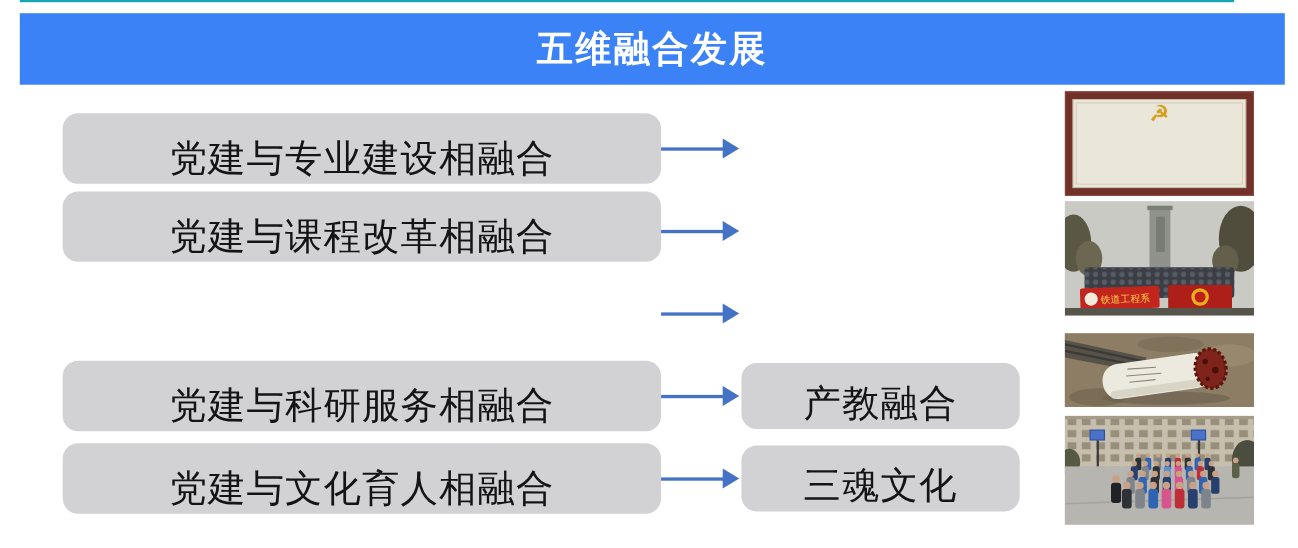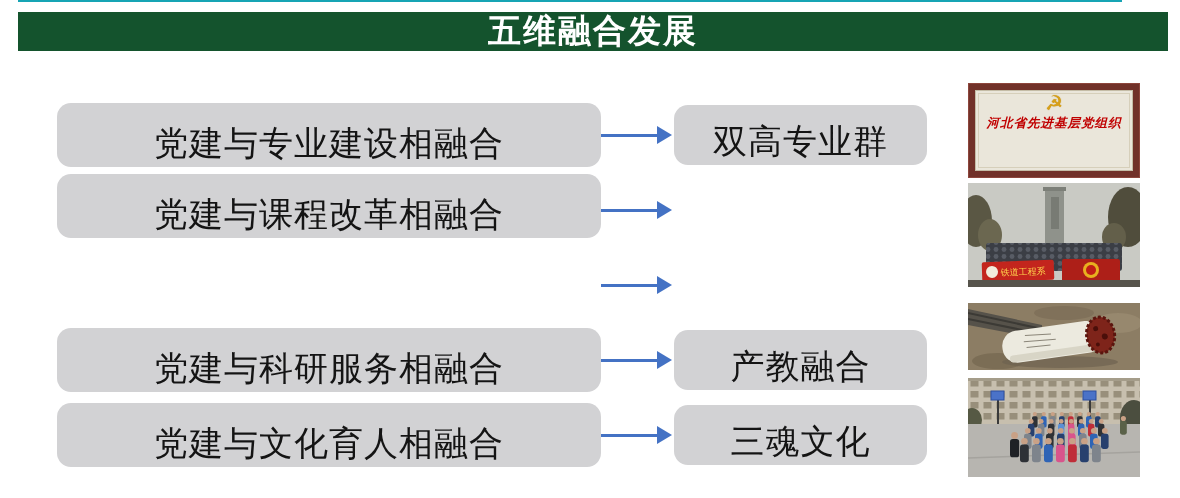--- a/index.html
+++ b/index.html
@@ -3,21 +3,21 @@
 <meta charset="utf-8">
 <style>
   html,body{margin:0;padding:0;background:#ffffff;}
   .stage{
     position:relative;width:1180px;height:498px;background:#ffffff;overflow:hidden;
     font-family:"DejaVu Sans","Liberation Sans",sans-serif;
   }
   
   .top-line{position:absolute;left:18px;top:0;width:1104px;height:2px;background:#17a4b4;}
   .header-bar{
-    position:absolute;left:18px;top:12px;width:1150px;height:39px;background:#14532d;
+    position:absolute;left:18px;top:12px;width:1150px;height:65px;background:#3b82f6;
     display:flex;align-items:center;justify-content:center;
   }
   .header-title{color:#ffffff;font-size:33px;font-weight:bold;letter-spacing:2px;}
   
   .box{position:absolute;background:#d2d2d4;border-radius:14px;display:flex;align-items:flex-end;justify-content:center;color:#141414;}
   .box-left{left:57px;width:544px;height:64px;font-size:34px;letter-spacing:1px;}
   .box-right{left:674px;width:253px;height:60px;font-size:34px;letter-spacing:1px;}
   .arrow{position:absolute;left:601px;width:71px;height:18px;}
   .arrow .shaft{position:absolute;left:0;right:12px;top:7.5px;height:3px;background:#4472c4;}
   .arrow .head{position:absolute;right:0;top:0;width:0;height:0;border-top:9px solid transparent;border-bottom:9px solid transparent;border-left:15px solid #4472c4;}
@@ -52,23 +52,20 @@
     <div class="header-title">五维融合发展</div>
   </div>
 
   <div class="box box-left r1l">
       <span>党建与专业建设相融合</span>
     </div>
   <div class="arrow a1">
       <span class="shaft"></span>
       <span class="head"></span>
     </div>
-  <div class="box box-right r1r">
-      <span>双高专业群</span>
-    </div>
 
   <div class="box box-left r2l">
       <span>党建与课程改革相融合</span>
     </div>
   <div class="arrow a2">
       <span class="shaft"></span>
       <span class="head"></span>
     </div>
 
   <div class="arrow a3">
@@ -94,21 +91,20 @@
       <span class="shaft"></span>
       <span class="head"></span>
     </div>
   <div class="box box-right r5r">
       <span>三魂文化</span>
     </div>
 
   <div class="photo plaque">
     <div class="plaque-inner">
       <div class="plaque-emblem">☭</div>
-      <div class="plaque-title">河北省先进基层党组织</div>
     </div>
   </div>
 
   <div class="photo monument">
     <svg width="172" height="104" viewBox="0 0 172 104">
       <defs>
         <pattern id="heads" width="8" height="7" patternUnits="userSpaceOnUse">
           <circle cx="4" cy="3.5" r="2.4" fill="#585c65"></circle>
         </pattern>
       </defs>

